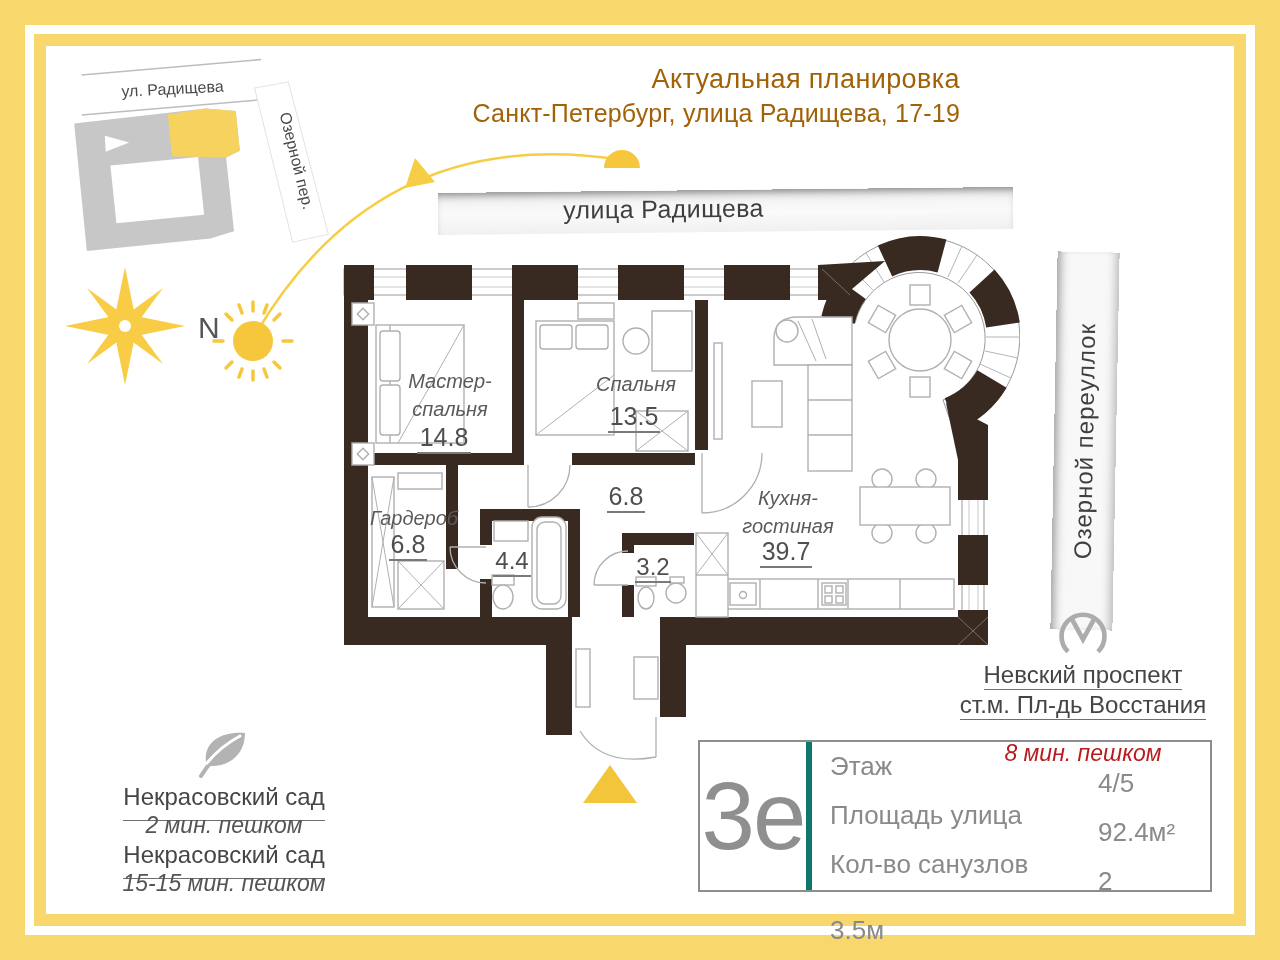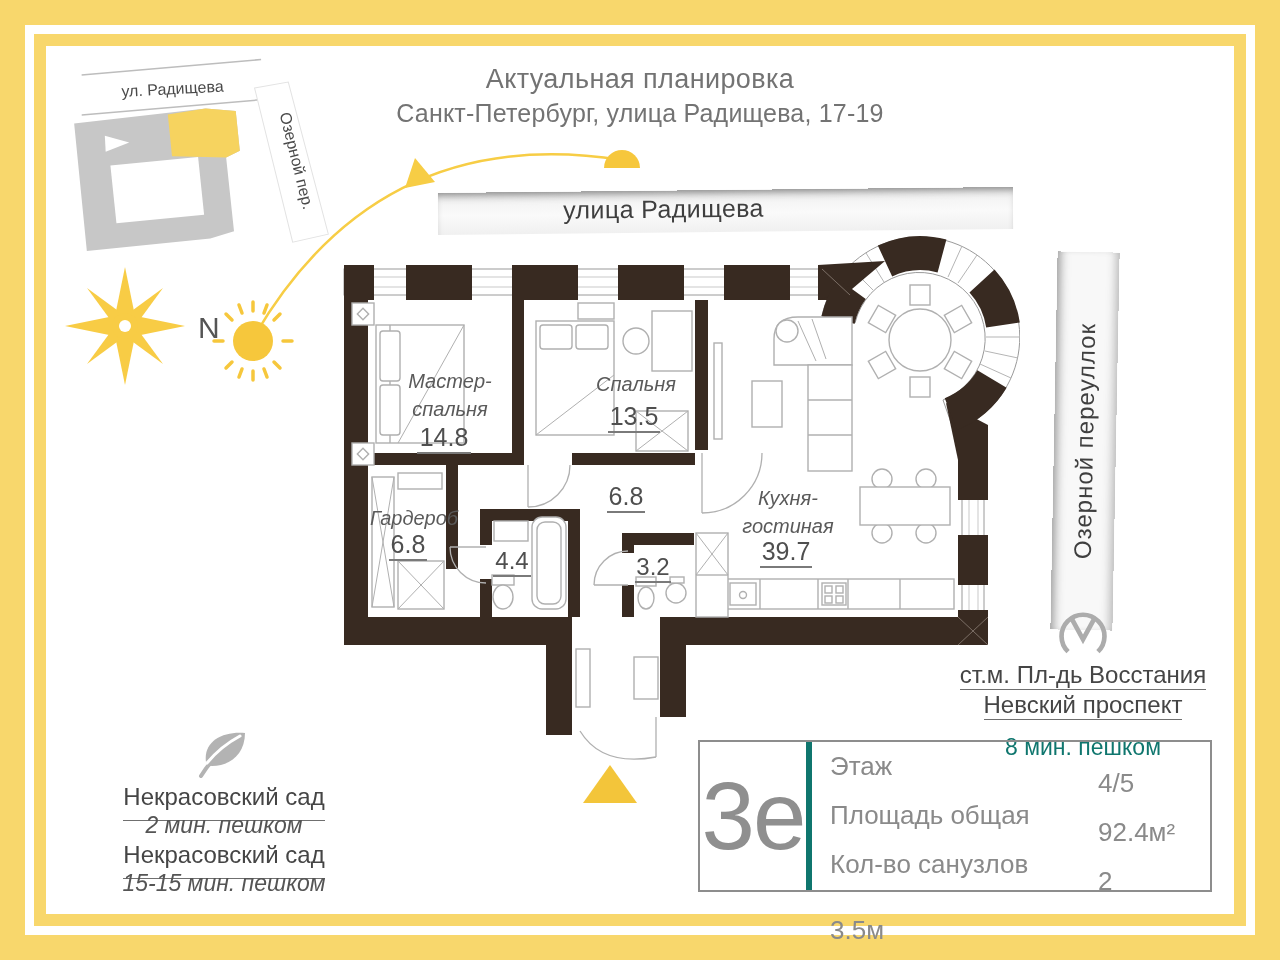--- a/index.html
+++ b/index.html
@@ -3,42 +3,42 @@
 <meta charset="utf-8">
 <style>
   html,body{margin:0;padding:0;}
   body{width:1280px;height:960px;font-family:"Liberation Sans","DejaVu Sans",sans-serif;}
   .page{position:relative;width:1280px;height:960px;background:#F8D76C;overflow:hidden;}
   .frame-line{position:absolute;inset:25px;border:9px solid #ffffff;pointer-events:none;z-index:1;}
   .content{position:absolute;inset:46px;background:#ffffff;z-index:2;}
   .abs{position:absolute;}
 
   
-  .title{left:274px;top:16px;width:640px;text-align:center;color:#737373;}
+  .title{left:274px;top:16px;width:640px;text-align:right;color:#a16207;}
   .title .l1{font-size:27px;font-weight:500;letter-spacing:.4px;line-height:34px;}
   .title .l2{font-size:25px;font-weight:500;letter-spacing:.2px;line-height:34px;}
 
   
   .banner-top{left:392px;top:144px;width:575px;height:42px;transform:rotate(-.6deg);
     background:linear-gradient(180deg,#efefef 0,#fafafa 55%,#f0f0f0 100%);
     box-shadow:inset 0 7px 9px -5px rgba(60,60,60,.65);}
   .banner-top .txt{position:absolute;left:0;right:124px;top:4px;text-align:center;
     font-size:25px;color:#3f3f3f;letter-spacing:.4px;}
   .banner-right{left:1008px;top:206px;width:62px;height:378px;transform:rotate(1.1deg);
     background:#f8f8f8;
     box-shadow:inset 10px 0 10px -7px rgba(60,60,60,.5),inset -10px 0 10px -7px rgba(60,60,60,.35);}
   .banner-right .txt{position:absolute;inset:0;display:flex;align-items:center;justify-content:center;
     writing-mode:vertical-rl;transform:rotate(180deg);font-size:24px;color:#3f3f3f;letter-spacing:1px;}
 
   
   .metro{left:894px;top:560px;width:286px;text-align:center;}
   .metro .logo{display:block;margin:0 auto 2px auto;}
   .metro .st{font-size:24px;color:#454545;line-height:30px;}
   .metro .st span{border-bottom:1.6px solid #6f6f6f;padding-bottom:1px;}
-  .metro .walk{font-size:23px;color:#0f766e;line-height:30px;margin-top:12px;}
+  .metro .walk{font-size:23px;color:#b91c1c;font-style:italic;line-height:30px;margin-top:18px;}
   .parks{left:32px;top:680px;width:292px;text-align:center;}
   .parks .leaf{display:block;margin:0 auto 4px auto;}
   .parks .nm{font-size:24px;color:#454545;line-height:29px;}
   .parks .nm span{border-bottom:1.6px solid #6f6f6f;padding-bottom:10px;}
   .parks .walk{font-size:23px;color:#555;font-style:italic;line-height:29px;text-align:center;}
 
   
   .infobox{left:652px;top:694px;width:510px;height:148px;border:2px solid #8d8d8d;display:flex;}
   .infobox .type{width:106px;border-right:6px solid #0f766e;display:flex;align-items:center;justify-content:center;
     font-size:96px;color:#8f8f8f;line-height:1;letter-spacing:-2px;overflow:visible;}
@@ -319,22 +319,22 @@
       </g>
     </svg>
 
     <div class="abs metro">
       <svg class="logo" width="56" height="52" viewBox="0 0 60 52">
         <g fill="none" stroke="#ACACAC" stroke-width="5">
           <path d="M 14 47 A 23 23 0 1 1 46 47"></path>
           <path d="M 17 10 L 30 34 L 43 10"></path>
         </g>
       </svg>
+      <div class="st"><span>Невский проспект</span></div>
       <div class="st"><span>ст.м. Пл-дь Восстания</span></div>
-      <div class="st"><span>Невский проспект</span></div>
       <div class="walk">8 мин. пешком</div>
     </div>
 
     <div class="abs parks">
       <svg class="leaf" width="52" height="52" viewBox="0 0 52 52">
         <path d="M 3 50 C 14 32 27 20 44 10" fill="none" stroke="#B3B3B3" stroke-width="4" stroke-linecap="round"></path>
         <path d="M 8 36 C 5 16 24 5 47 7 C 47 27 33 40 14 40 C 11 40 9 38 8 36 Z" fill="#B3B3B3"></path>
         <path d="M 9 37 C 18 26 29 17 42 10" fill="none" stroke="#ffffff" stroke-width="3" stroke-linecap="round"></path>
       </svg>
       <div class="nm"><span>Некрасовский сад</span></div>
@@ -344,21 +344,21 @@
     </div>
 
     <div class="abs infobox">
       <div class="type">3е</div>
       <div class="rows">
         <div class="row">
           <span class="lbl">Этаж</span>
           <span class="val">4/5</span>
         </div>
         <div class="row">
-          <span class="lbl">Площадь общая</span>
+          <span class="lbl">Площадь улица</span>
           <span class="val">92.4м²</span>
         </div>
         <div class="row">
           <span class="lbl">Кол-во санузлов</span>
           <span class="val">2</span>
         </div>
         <div class="row">
           <span class="val">3.5м</span>
         </div>
       </div>

